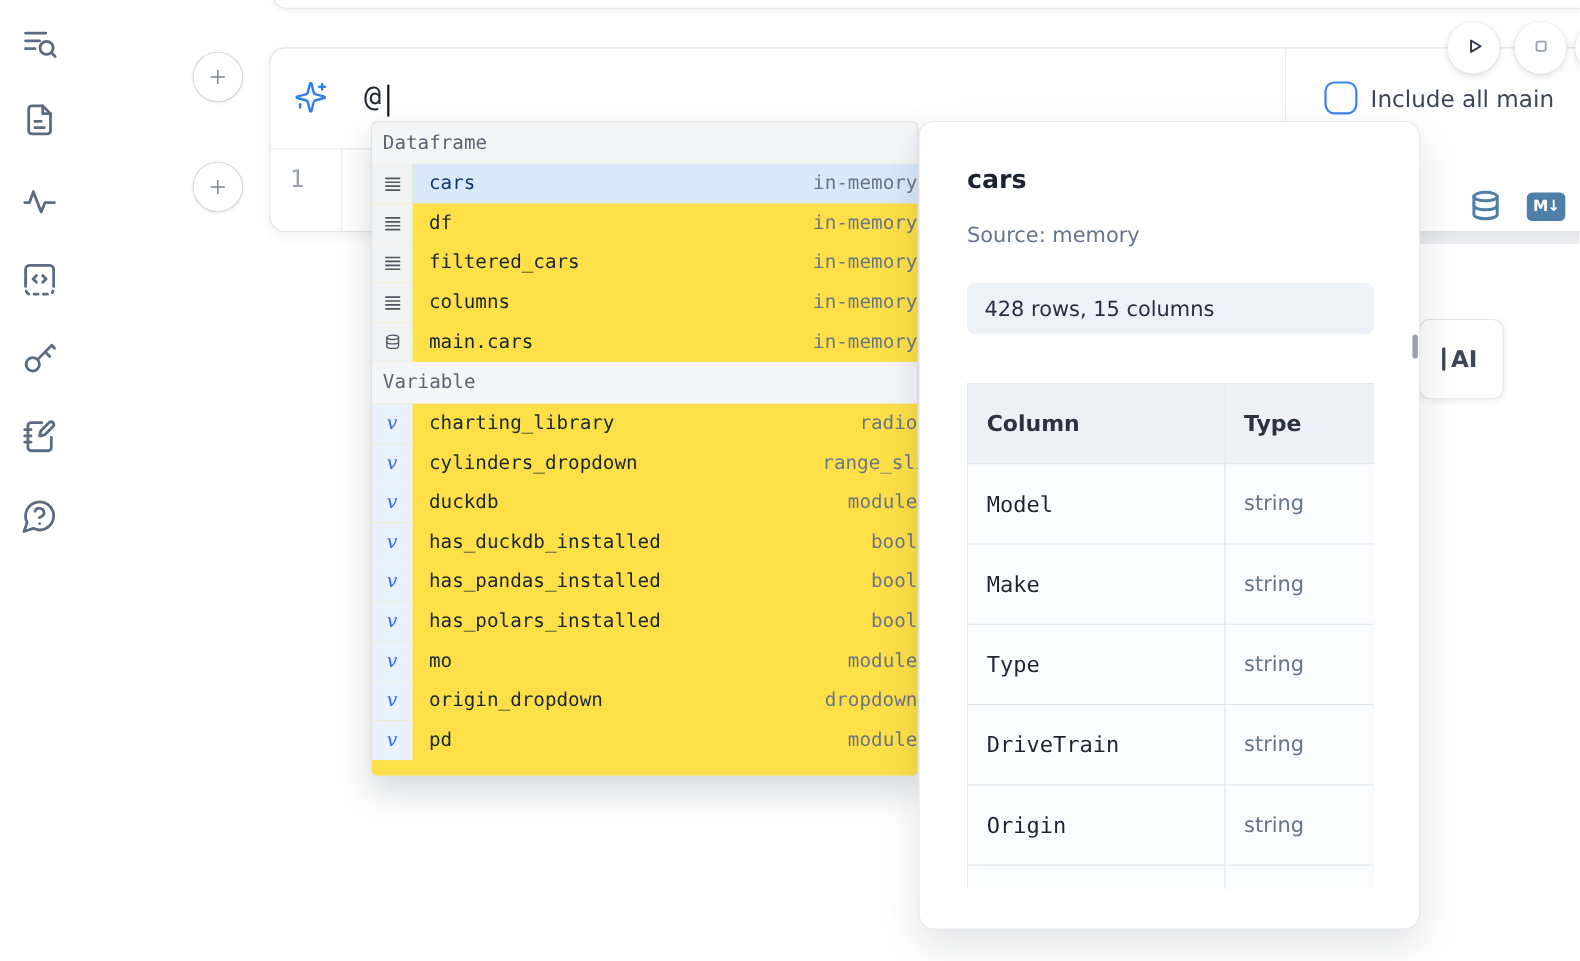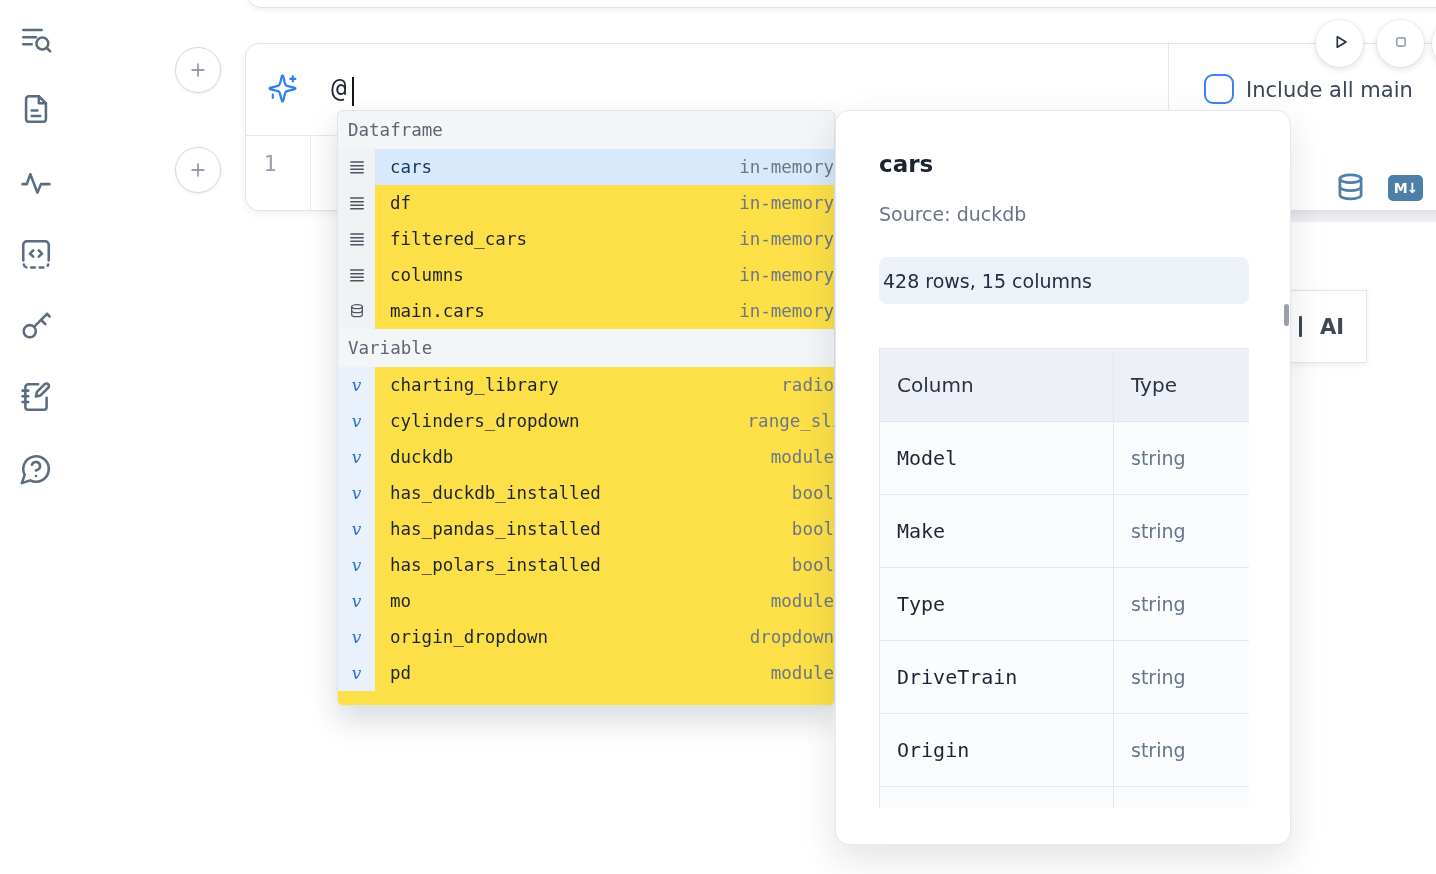--- a/index.html
+++ b/index.html
@@ -75,38 +75,38 @@
   .ac-type { margin-left:auto; color:#6d7684; font-size:17.5px; white-space:nowrap; }
   .ac-type.clip { padding-right:0; margin-right:-40px; }
 
   
   .popup { position:absolute; left:835px; top:110px; width:456px; height:735px; z-index:10;
     background:#fff; border:1px solid #e5e8ed; border-radius:14px;
     box-shadow:0 14px 36px rgba(15,23,42,.12); }
   .pv-title  { position:absolute; left:43px; top:40px; font-size:23px; font-weight:bold; color:#1b2230; }
   .pv-source { position:absolute; left:43px; top:92px; font-size:19px; color:#67758a; }
   .pv-badge  { position:absolute; left:43px; top:146px; width:370px; height:47px; background:#edf1f8;
-    border-radius:8px; display:flex; align-items:center; padding-left:4px; font-size:19px; color:#252e40; }
+    border-radius:8px; display:flex; align-items:center; padding-left:16px; font-size:19px; color:#252e40; }
   .pv-tablewrap { position:absolute; left:43px; top:237px; width:370px; height:460px; overflow:hidden; }
   table.pv { width:100%; border-collapse:collapse; table-layout:fixed; }
   table.pv col.c1 { width:234px; } table.pv col.c2 { width:136px; }
   table.pv th, table.pv td { border:1px solid #e3e7ee; height:73px; padding-left:17px;
     text-align:left; vertical-align:middle; }
-  table.pv th { background:#edf1f7; color:#2a3342; font-weight:400; font-size:20px; }
+  table.pv th { background:#edf1f7; color:#2a3342; font-weight:700; font-size:20px; }
   table.pv td { background:#fbfcfe; }
   td.colname { font-family:"DejaVu Sans Mono", monospace; font-size:20px; color:#1d2534; }
   td.coltype { font-size:19px; color:#67758a; }
   .pv-thumb { position:absolute; left:448px; top:193px; width:5px; height:22px;
     background:#99a0ab; border-radius:3px; z-index:11; }
 
   
   .ai-btn { position:absolute; left:1290px; top:290px; width:77px; height:73px; z-index:5;
-    background:#fff; border:1px solid #e3e6ea; border-radius:0;
+    background:#fff; border:1px solid #e3e6ea; border-radius:10px;
     box-shadow:0 2px 6px rgba(15,23,42,.07); display:flex; align-items:center;
-    padding-left:8px; gap:18px; cursor:pointer; }
+    padding-left:20px; gap:5px; cursor:pointer; }
   .ai-btn .stem { width:3px; height:21px; background:#3e4759; border-radius:1px; }
   .ai-btn .lbl { font-size:21px; font-weight:bold; color:#3e4759; }
 </style>
 </head>
 <body>
 
 <div class="canvas">
 
   <div id="sidebar">
       <div class="side-icon" style="top: 23px;"><svg viewBox="0 0 24 24" fill="none" stroke="currentColor" stroke-width="1.8" stroke-linecap="round" stroke-linejoin="round">
@@ -322,21 +322,21 @@
       </div>
     </div>
 
   <div class="ai-btn">
     <span class="stem"></span>
     <span class="lbl">AI</span>
   </div>
 
   <div class="popup">
     <div class="pv-title">cars</div>
-    <div class="pv-source">Source: duckdb</div>
+    <div class="pv-source">Source: memory</div>
     <div class="pv-badge">428 rows, 15 columns</div>
     <div class="pv-tablewrap">
       <table class="pv" id="pv-table">
         <colgroup>
             <col class="c1">
             <col class="c2">
           </colgroup>
         <thead>
             <tr id="pv-head">
               <th>Column</th>

